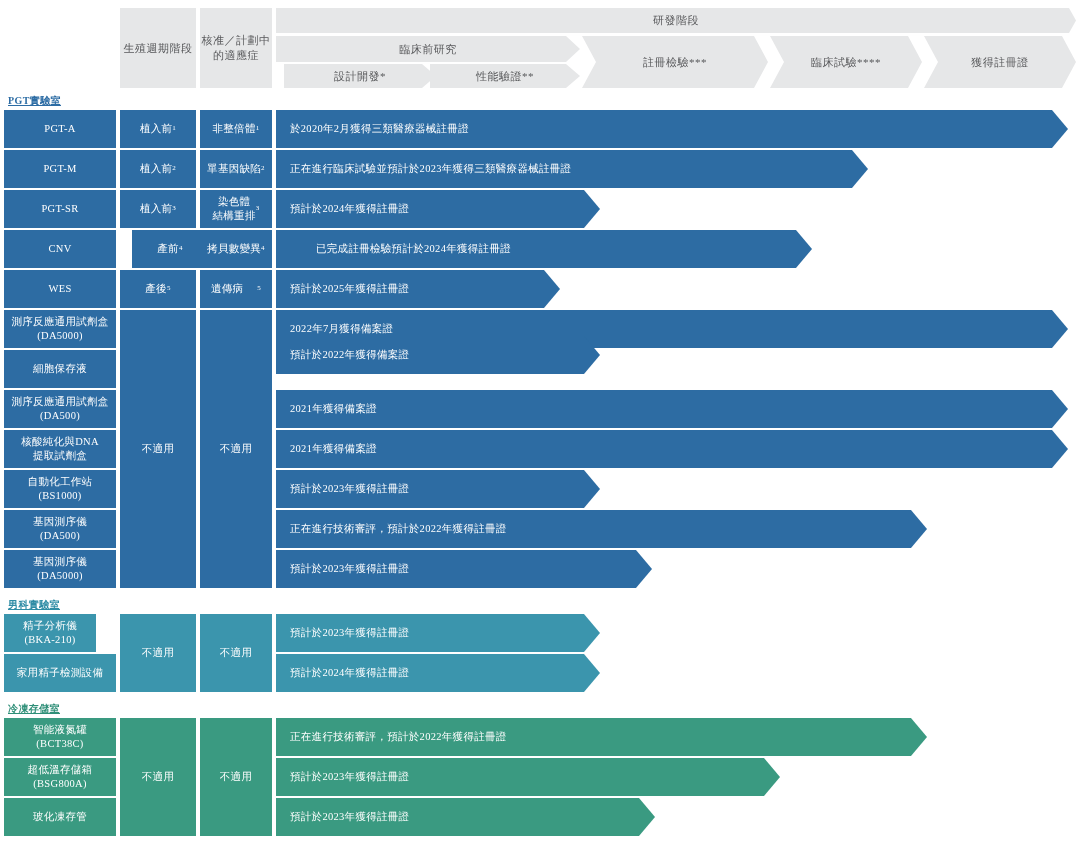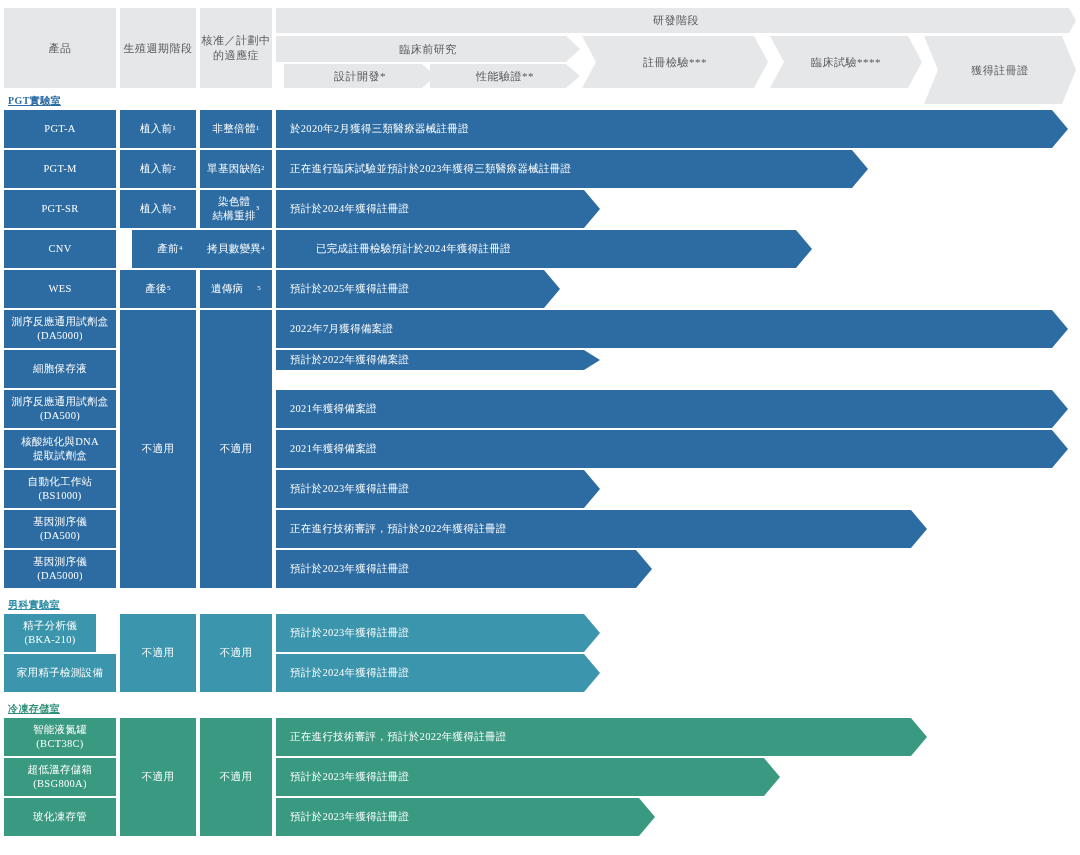--- a/index.html
+++ b/index.html
@@ -47,21 +47,21 @@
   
   .chev {
     clip-path: polygon(0 0, calc(100% - 14px) 0, 100% 50%, calc(100% - 14px) 100%, 0 100%, 14px 50%);
   }
   .chev-first {
     clip-path: polygon(0 0, calc(100% - 14px) 0, 100% 50%, calc(100% - 14px) 100%, 0 100%);
   }
   #hdr-preclin { left: 276px; top: 32px; width: 304px; height: 26px; }
   #hdr-reg     { left: 582px; top: 32px; width: 186px; height: 52px; }
   #hdr-trial   { left: 770px; top: 32px; width: 152px; height: 52px; }
-  #hdr-cert    { left: 924px; top: 32px; width: 152px; height: 68px; }
+  #hdr-cert    { left: 924px; top: 32px; width: 152px; height: 52px; }
   #hdr-design  { left: 284px; top: 60px; width: 152px; height: 24px; }
   #hdr-perf    { left: 430px; top: 60px; width: 150px; height: 24px; }
 
   
   .section-label {
     position: absolute;
     font-size: 10px;
     font-weight: bold;
     text-decoration: underline;
     letter-spacing: .4px;
@@ -102,21 +102,20 @@
   .a-blue  { background: #2d6ca3; }
   .a-teal  { background: #3b95ad; }
   .a-green { background: #3a9a81; }
 </style>
 </head>
 <body>
 
 <div id="page">
 
   <div id="header">
-    <div class="hdr-col" id="hdr-product">產品</div>
     <div class="hdr-col" id="hdr-stage">生殖週期階段</div>
     <div class="hdr-col" id="hdr-indic" style="white-space:pre-line;">核准／計劃中
 的適應症</div>
     <div class="hdr-col" id="hdr-rnd">研發階段</div>
     <div class="hdr-col chev-first" id="hdr-preclin">臨床前研究</div>
     <div class="hdr-col chev" id="hdr-reg">註冊檢驗***</div>
     <div class="hdr-col chev" id="hdr-trial">臨床試驗****</div>
     <div class="hdr-col chev" id="hdr-cert">獲得註冊證</div>
     <div class="hdr-col chev-first" id="hdr-design">設計開發*</div>
     <div class="hdr-col chev-first" id="hdr-perf">性能驗證**</div>
@@ -131,21 +130,21 @@
       <div class="cell c-blue" style="left: 4px; top: 190px; width: 112px; height: 38px; white-space: pre-line;">PGT-SR</div>
       <div class="arrow a-blue" style="left: 276px; top: 190px; width: 324px; height: 38px;">預計於2024年獲得註冊證</div>
       <div class="cell c-blue" style="left: 4px; top: 230px; width: 112px; height: 38px; white-space: pre-line;">CNV</div>
       <div class="arrow a-blue" style="left: 276px; top: 230px; width: 536px; height: 38px; padding-left: 40px;">已完成註冊檢驗預計於2024年獲得註冊證</div>
       <div class="cell c-blue" style="left: 4px; top: 270px; width: 112px; height: 38px; white-space: pre-line;">WES</div>
       <div class="arrow a-blue" style="left: 276px; top: 270px; width: 284px; height: 38px;">預計於2025年獲得註冊證</div>
       <div class="cell c-blue" style="left: 4px; top: 310px; width: 112px; height: 38px; white-space: pre-line;">測序反應通用試劑盒
 (DA5000)</div>
       <div class="arrow a-blue" style="left: 276px; top: 310px; width: 792px; height: 38px;">2022年7月獲得備案證</div>
       <div class="cell c-blue" style="left: 4px; top: 350px; width: 112px; height: 38px; white-space: pre-line;">細胞保存液</div>
-      <div class="arrow a-blue" style="left: 276px; top: 350px; width: 324px; height: 20px;">預計於2022年獲得備案證</div>
+      <div class="arrow a-blue" style="left: 276px; top: 336px; width: 324px; height: 38px;">預計於2022年獲得備案證</div>
       <div class="cell c-blue" style="left: 4px; top: 390px; width: 112px; height: 38px; white-space: pre-line;">測序反應通用試劑盒
 (DA500)</div>
       <div class="arrow a-blue" style="left: 276px; top: 390px; width: 792px; height: 38px;">2021年獲得備案證</div>
       <div class="cell c-blue" style="left: 4px; top: 430px; width: 112px; height: 38px; white-space: pre-line;">核酸純化與DNA
 提取試劑盒</div>
       <div class="arrow a-blue" style="left: 276px; top: 430px; width: 792px; height: 38px;">2021年獲得備案證</div>
       <div class="cell c-blue" style="left: 4px; top: 470px; width: 112px; height: 38px; white-space: pre-line;">自動化工作站
 (BS1000)</div>
       <div class="arrow a-blue" style="left: 276px; top: 470px; width: 324px; height: 38px;">預計於2023年獲得註冊證</div>
       <div class="cell c-blue" style="left: 4px; top: 510px; width: 112px; height: 38px; white-space: pre-line;">基因測序儀

